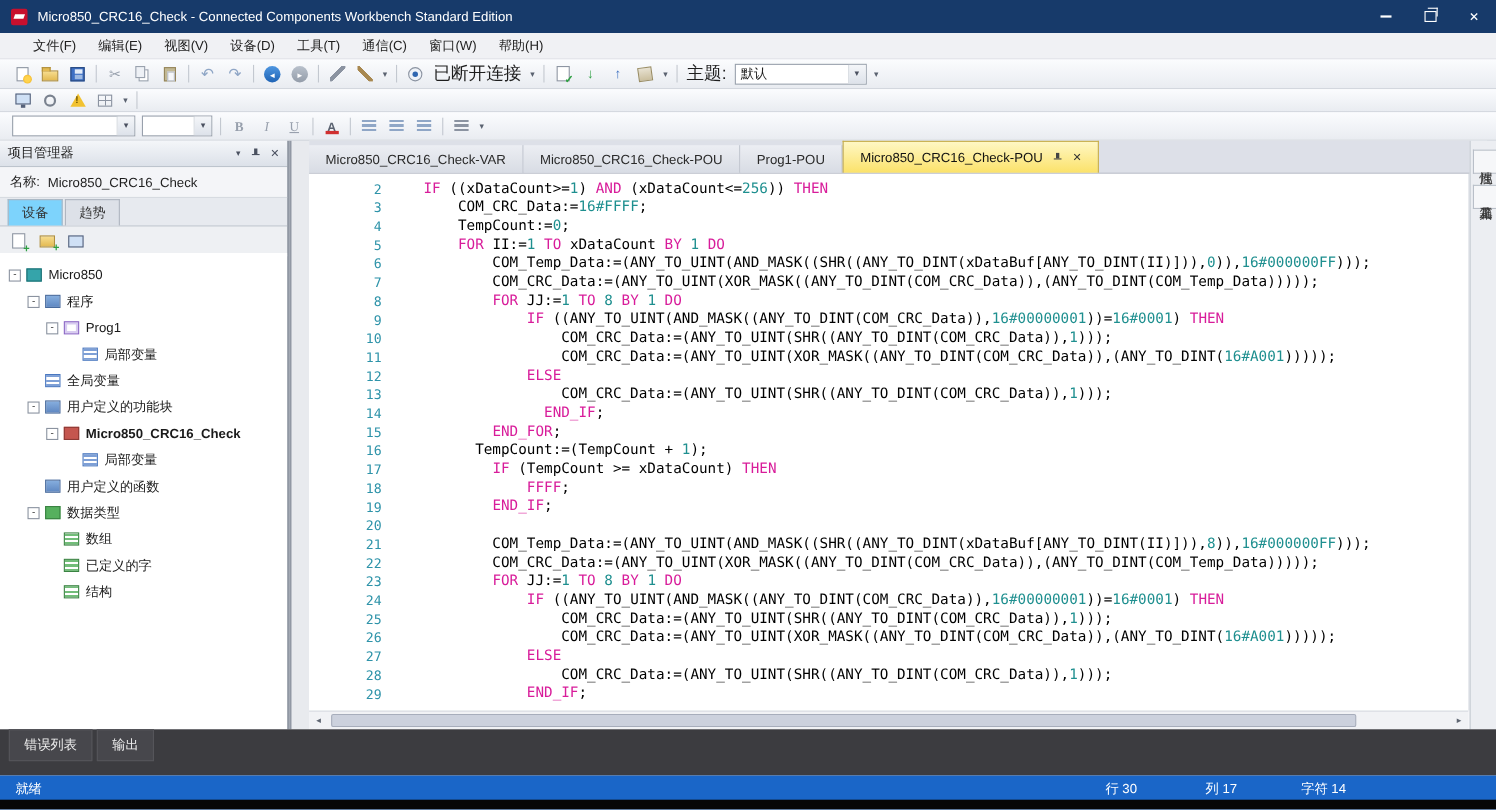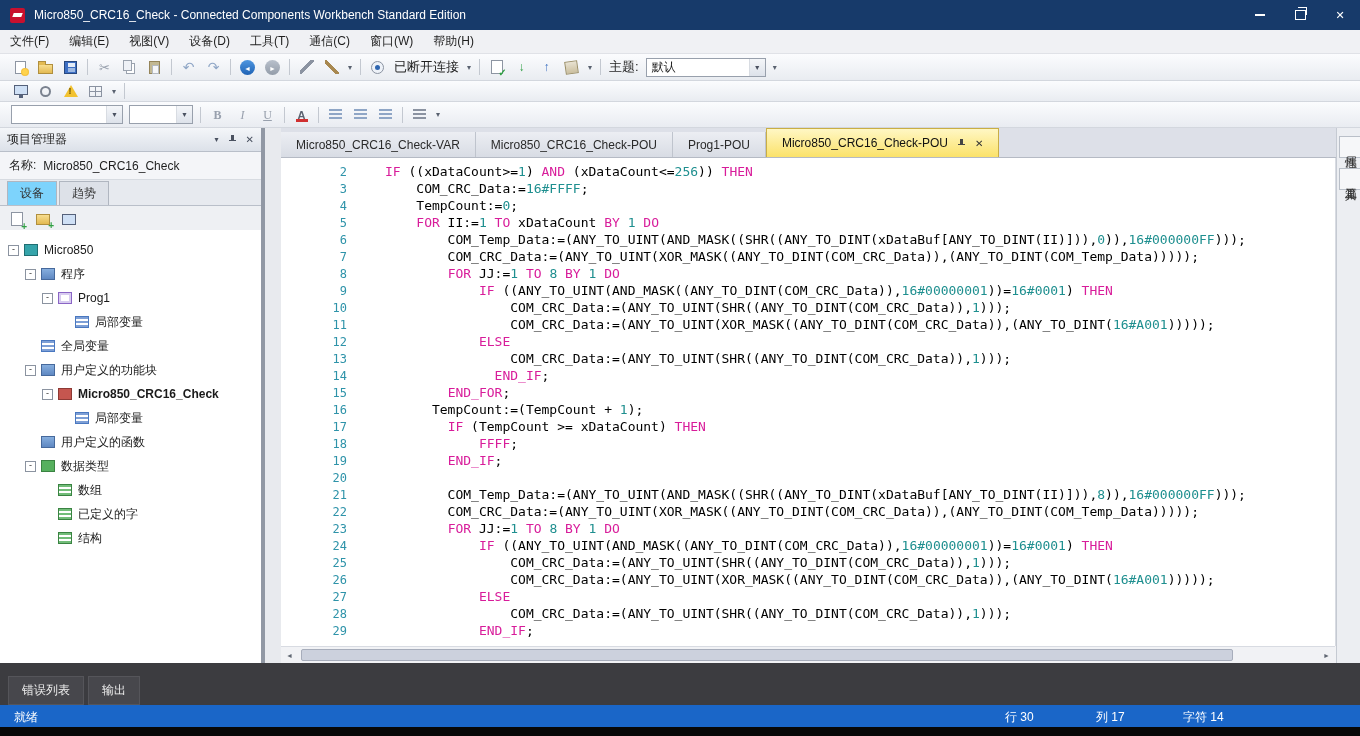--- a/index.html
+++ b/index.html
@@ -11,32 +11,32 @@
   .app-icon{width:15px;height:15px;margin:0 9px 0 10px;background:#c8102e;border-radius:2px;position:relative;flex:none}
   .app-icon::after{content:"";position:absolute;left:3px;top:5px;width:9px;height:4px;background:#fff;transform:skewX(-20deg)}
   .title-text{font-size:12px;white-space:nowrap}
   .win-controls{margin-left:auto;display:flex;height:100%}
   .win-btn{width:40px;display:flex;align-items:center;justify-content:center;color:#fff;font-size:11px}
   .min-glyph{width:10px;height:2px;background:#fff;display:inline-block}
   .restore-glyph{width:9px;height:8px;border:1px solid #fff;position:relative;display:inline-block}
   .restore-glyph::before{content:"";position:absolute;left:2px;top:-4px;width:8px;height:7px;border:1px solid #fff;border-bottom:none;border-left:none}
   
   .menubar{position:absolute;top:30px;left:0;width:1360px;height:24px;background:#f0f1f4;
-           display:flex;align-items:flex-end;padding-left:0;box-sizing:border-box;border-bottom:1px solid #e0e2e7}
+           display:flex;align-items:flex-end;padding-left:20px;box-sizing:border-box;border-bottom:1px solid #e0e2e7}
   .menu-item{padding:0 10px;font-size:12px;color:#1e1e1e;line-height:23px}
   
   .toolbar{position:absolute;left:0;width:1360px;background:linear-gradient(#fbfcfe,#e9ecf1);
            display:flex;align-items:center;box-sizing:border-box;border-bottom:1px solid #d3d7de;padding-left:8px}
   #toolbar1{top:54px;height:27px}
   #toolbar2{top:81px;height:21px}
   #toolbar3{top:102px;height:26px}
   .tbtn{border:none;background:transparent;min-width:23px;height:21px;display:flex;align-items:center;justify-content:center;padding:0;margin:0 1px}
   .tsep{width:1px;height:16px;background:#c3c8d0;margin:0 4px;flex:none}
   .chev{font-size:8px;color:#5a6270;margin:0 4px}
-  .tlabel{font-size:13px;color:#1e1e1e;margin:0 4px;white-space:nowrap}
+  .tlabel{font-size:16px;color:#1e1e1e;margin:0 4px;white-space:nowrap}
   .combo{height:19px;background:#fff;border:1px solid #98a0ac;display:inline-flex;align-items:center;margin:16px 3px;box-sizing:border-box}
   .combo-text{flex:1;font-size:12px;padding:0 5px;color:#1e1e1e;overflow:hidden;white-space:nowrap}
   .combo-arrow{width:15px;height:100%;display:flex;align-items:center;justify-content:center;font-size:7px;color:#4a5160;
                border-left:1px solid #d8dce2;background:linear-gradient(#f4f6f9,#dde2ea)}
   
   .ti{display:inline-block;box-sizing:border-box}
   .ti-new-file{width:11px;height:13px;background:#fff;border:1px solid #8d95a2;position:relative}
   .ti-new-file::after{content:"";position:absolute;right:-4px;bottom:-3px;width:8px;height:8px;border-radius:50%;
                       background:radial-gradient(circle,#ffd34d 40%,#e8a81c 100%)}
   .ti-open{width:15px;height:10px;background:linear-gradient(#f7dd8f,#e3ba52);border:1px solid #b08f3e;position:relative;margin-top:3px}
@@ -148,21 +148,21 @@
   .ha-left{left:0}.ha-right{right:0}
   .hthumb{position:absolute;top:2px;bottom:2px;left:20px;width:930px;background:#ccd1dd;border:1px solid #a7adbb;border-radius:2px}
   .scorner{position:absolute;right:0;bottom:0;width:17px;height:17px;background:#f1f2f5}
   
   #right-strip{position:absolute;right:0;top:128px;width:24px;height:535px;background:#eceef2;border-left:1px solid #c5cad2;
                box-sizing:border-box;display:flex;flex-direction:column;align-items:flex-start;padding-top:8px;gap:10px}
   .vtab{writing-mode:vertical-rl;font-size:12px;color:#333;background:#f6f7f9;border:1px solid #b9bfc8;border-right:none;
         padding:10px 2px;margin-left:2px}
   
   #bottom-panel{position:absolute;left:0;top:663px;width:1360px;height:42px;background:#3c3c40;
-                display:flex;align-items:flex-end;padding-left:8px;box-sizing:border-box;gap:4px}
+                display:flex;align-items:flex-start;padding-left:8px;box-sizing:border-box;gap:4px}
   .btab{font-size:12px;color:#eee;padding:5px 13px;background:#47474c;border:1px solid #55555a}
   #statusbar{position:absolute;left:0;top:705px;width:1360px;height:36px;background:#1a66c8;color:#fff;font-size:12px}
   .sb-ready{position:absolute;left:14px;top:4px}
   .sb-line{position:absolute;left:1005px;top:4px}
   .sb-col{position:absolute;left:1096px;top:4px}
   .sb-char{position:absolute;left:1183px;top:4px}
   #taskbar{position:absolute;left:0;top:727px;width:1360px;height:9px;background:#070707}
   #splitter{position:absolute;left:263px;top:128px;width:2px;height:535px;background:#9198a4}
 </style>
 </head>

